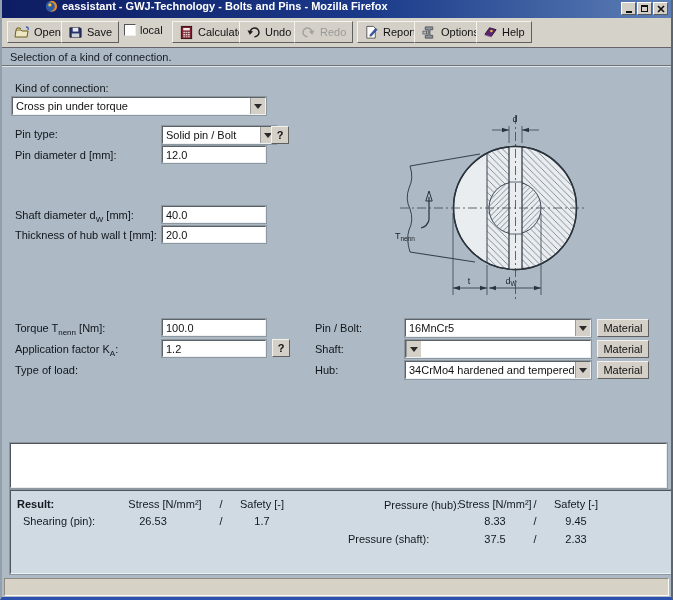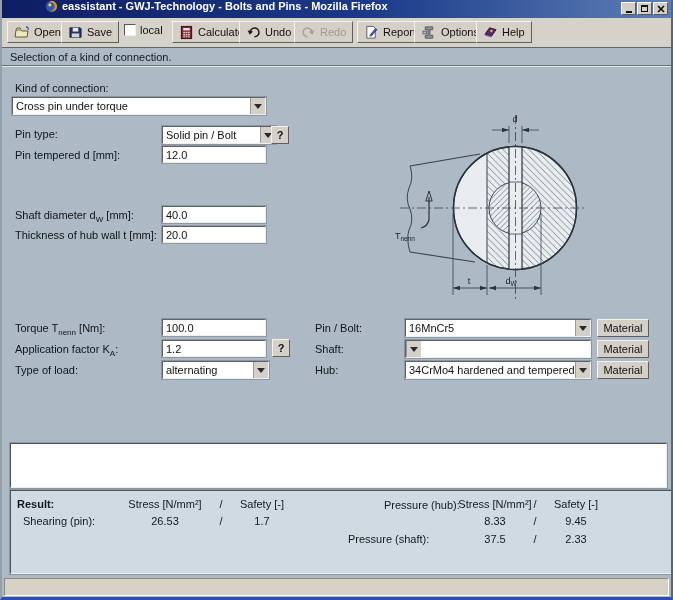--- a/index.html
+++ b/index.html
@@ -171,21 +171,21 @@
 
   <span class="label" style="left:13px;top:128px;">Pin type:</span>
   <div class="combo" style="left:160px;top:126px;width:114px;gap:10px;">
     <span class="combo-text">Solid pin / Bolt</span>
     <span class="combo-btn">
         <span class="tri"></span>
       </span>
   </div>
   <button class="pushbtn qbtn" style="left:269px;top:126px;">?</button>
 
-  <span class="label" style="left:13px;top:149px;">Pin tempered d [mm]:</span>
+  <span class="label" style="left:13px;top:149px;">Pin diameter d [mm]:</span>
   <input class="tfield" style="left: 160px; top: 146px;" readonly="" value="12.0">
 
   <span class="label" style="left:13px;top:209px;"><span>Shaft diameter d</span><sub>W</sub><span> [mm]:</span></span>
   <input class="tfield" style="left: 160px; top: 206px;" readonly="" value="40.0">
 
   <span class="label" style="left:13px;top:229px;">Thickness of hub wall t [mm]:</span>
   <input class="tfield" style="left: 160px; top: 226px;" readonly="" value="20.0">
 
   <svg class="diagram" width="205" height="200" viewBox="0 0 205 200">
     <defs>
@@ -255,26 +255,20 @@
   </svg>
 
   <span class="label" style="left:13px;top:322px;"><span>Torque T</span><sub>nenn</sub><span> [Nm]:</span></span>
   <input class="tfield" style="left: 160px; top: 319px;" readonly="" value="100.0">
 
   <span class="label" style="left:13px;top:343px;"><span>Application factor K</span><sub>A</sub><span>:</span></span>
   <input class="tfield" style="left: 160px; top: 340px;" readonly="" value="1.2">
   <button class="pushbtn qbtn" style="left:270px;top:339px;">?</button>
 
   <span class="label" style="left:13px;top:364px;">Type of load:</span>
-  <div class="combo" style="left:160px;top:361px;width:107px;">
-    <span class="combo-text">alternating</span>
-    <span class="combo-btn">
-        <span class="tri"></span>
-      </span>
-  </div>
 
   <span class="label" style="left:313px;top:322px;">Pin / Bolt:</span>
   <div class="combo" style="left:403px;top:319px;width:186px;">
     <span class="combo-text">16MnCr5</span>
     <span class="combo-btn">
         <span class="tri"></span>
       </span>
   </div>
   <button class="pushbtn" style="left:595px;top:319px;width:52px;">Material</button>
 
@@ -300,21 +294,21 @@
   <div class="results">
     <span style="left:6px;top:7px;font-weight:bold;">Result:</span>
     <span class="rc" style="left:108px;top:7px;width:92px;">Stress [N/mm²]</span>
     <span class="rc" style="left:204px;top:7px;width:12px;">/</span>
     <span class="rc" style="left:222px;top:7px;width:58px;">Safety [-]</span>
     <span class="rc" style="left:438px;top:7px;width:92px;">Stress [N/mm²]</span>
     <span class="rc" style="left:518px;top:7px;width:12px;">/</span>
     <span class="rc" style="left:536px;top:7px;width:58px;">Safety [-]</span>
 
     <span style="left:12px;top:24px;">Shearing (pin):</span>
-    <span class="rc" style="left:108px;top:24px;width:92px;">26.53</span>
+    <span class="rc" style="left:96px;top:24px;width:92px;">26.53</span>
     <span class="rc" style="left:204px;top:24px;width:12px;">/</span>
     <span class="rc" style="left:222px;top:24px;width:58px;">1.7</span>
 
     <span style="left:337px;top:8px;padding-left:36px;">Pressure (hub):</span>
     <span class="rc" style="left:438px;top:24px;width:92px;">8.33</span>
     <span class="rc" style="left:518px;top:24px;width:12px;">/</span>
     <span class="rc" style="left:536px;top:24px;width:58px;">9.45</span>
 
     <span style="left:337px;top:42px;">Pressure (shaft):</span>
     <span class="rc" style="left:438px;top:42px;width:92px;">37.5</span>

